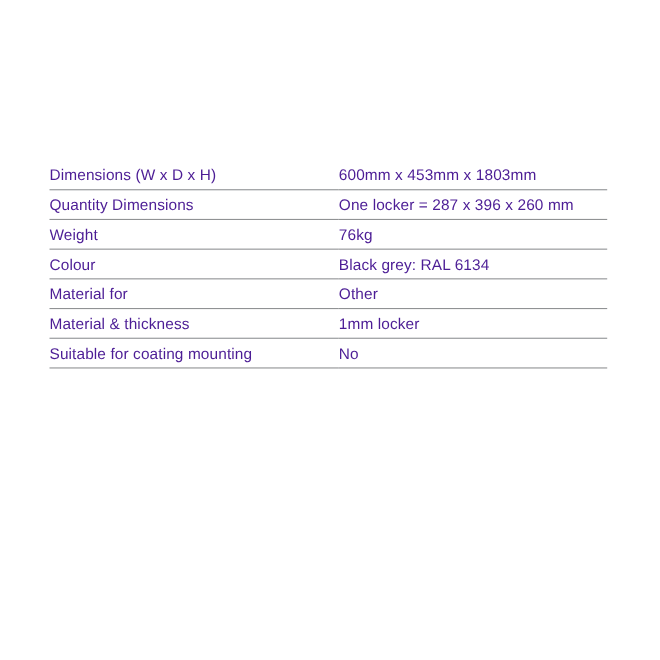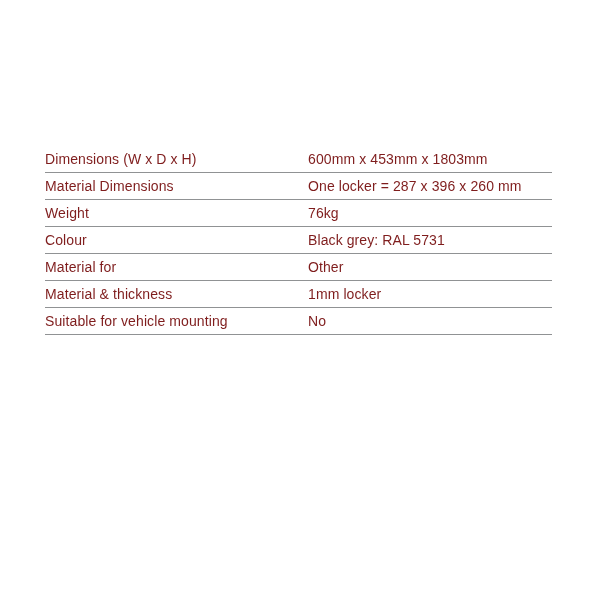--- a/index.html
+++ b/index.html
@@ -21,21 +21,21 @@
     width: 507px;
     border-collapse: collapse;
     table-layout: fixed;
   }
   .spec-table td {
     height: 26px;
     padding: 0;
     border-bottom: 1px solid #909294;
     font-size: 14px;
     line-height: 26px;
-    color: #7f1d1d;
+    color: #4c1d95;
     vertical-align: middle;
     letter-spacing: 0.1px;
     white-space: nowrap;
     overflow: hidden;
   }
   .label-cell {
     width: 263px;
   }
   .value-cell {
     width: 244px;
@@ -45,38 +45,38 @@
 <body>
 
 <div class="page">
   <table class="spec-table">
     <tbody>
         <tr>
           <td class="label-cell">Dimensions (W x D x H)</td>
           <td class="value-cell">600mm x 453mm x 1803mm</td>
         </tr>
         <tr>
-          <td class="label-cell">Material Dimensions</td>
+          <td class="label-cell">Quantity Dimensions</td>
           <td class="value-cell">One locker = 287 x 396 x 260 mm</td>
         </tr>
         <tr>
           <td class="label-cell">Weight</td>
           <td class="value-cell">76kg</td>
         </tr>
         <tr>
           <td class="label-cell">Colour</td>
-          <td class="value-cell">Black grey: RAL 5731</td>
+          <td class="value-cell">Black grey: RAL 6134</td>
         </tr>
         <tr>
           <td class="label-cell">Material for</td>
           <td class="value-cell">Other</td>
         </tr>
         <tr>
           <td class="label-cell">Material &amp; thickness</td>
           <td class="value-cell">1mm locker</td>
         </tr>
         <tr>
-          <td class="label-cell">Suitable for vehicle mounting</td>
+          <td class="label-cell">Suitable for coating mounting</td>
           <td class="value-cell">No</td>
         </tr>
       </tbody>
   </table>
 </div>
 
 </body></html>

